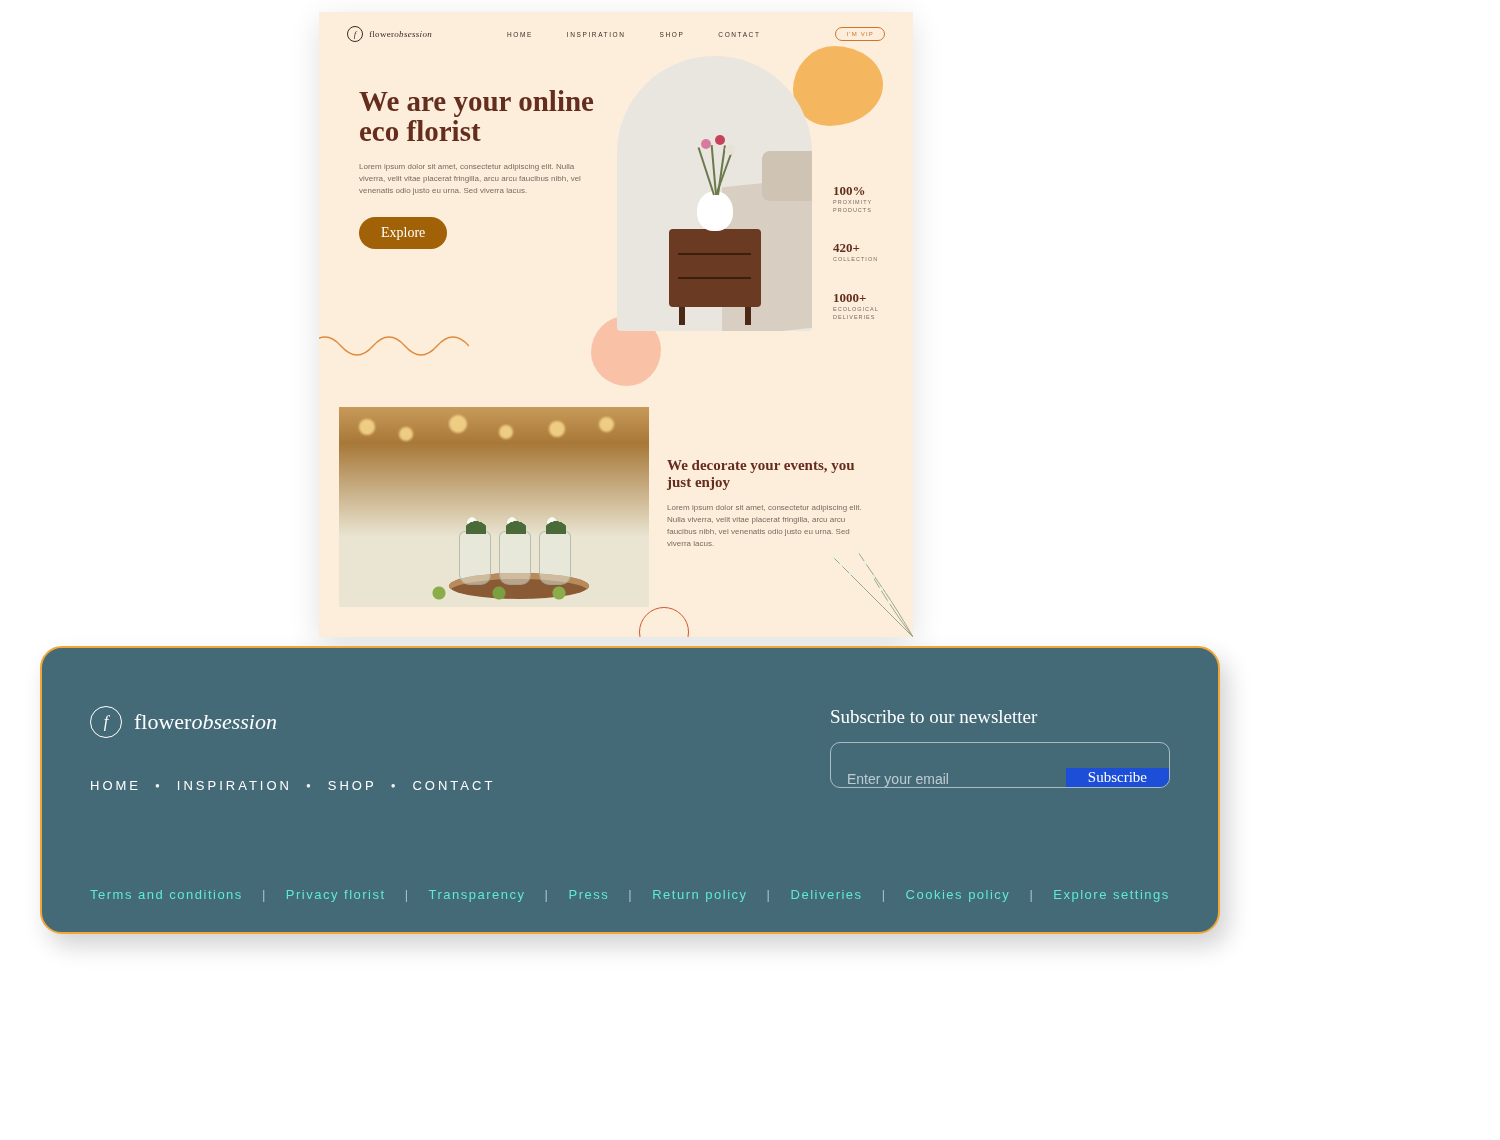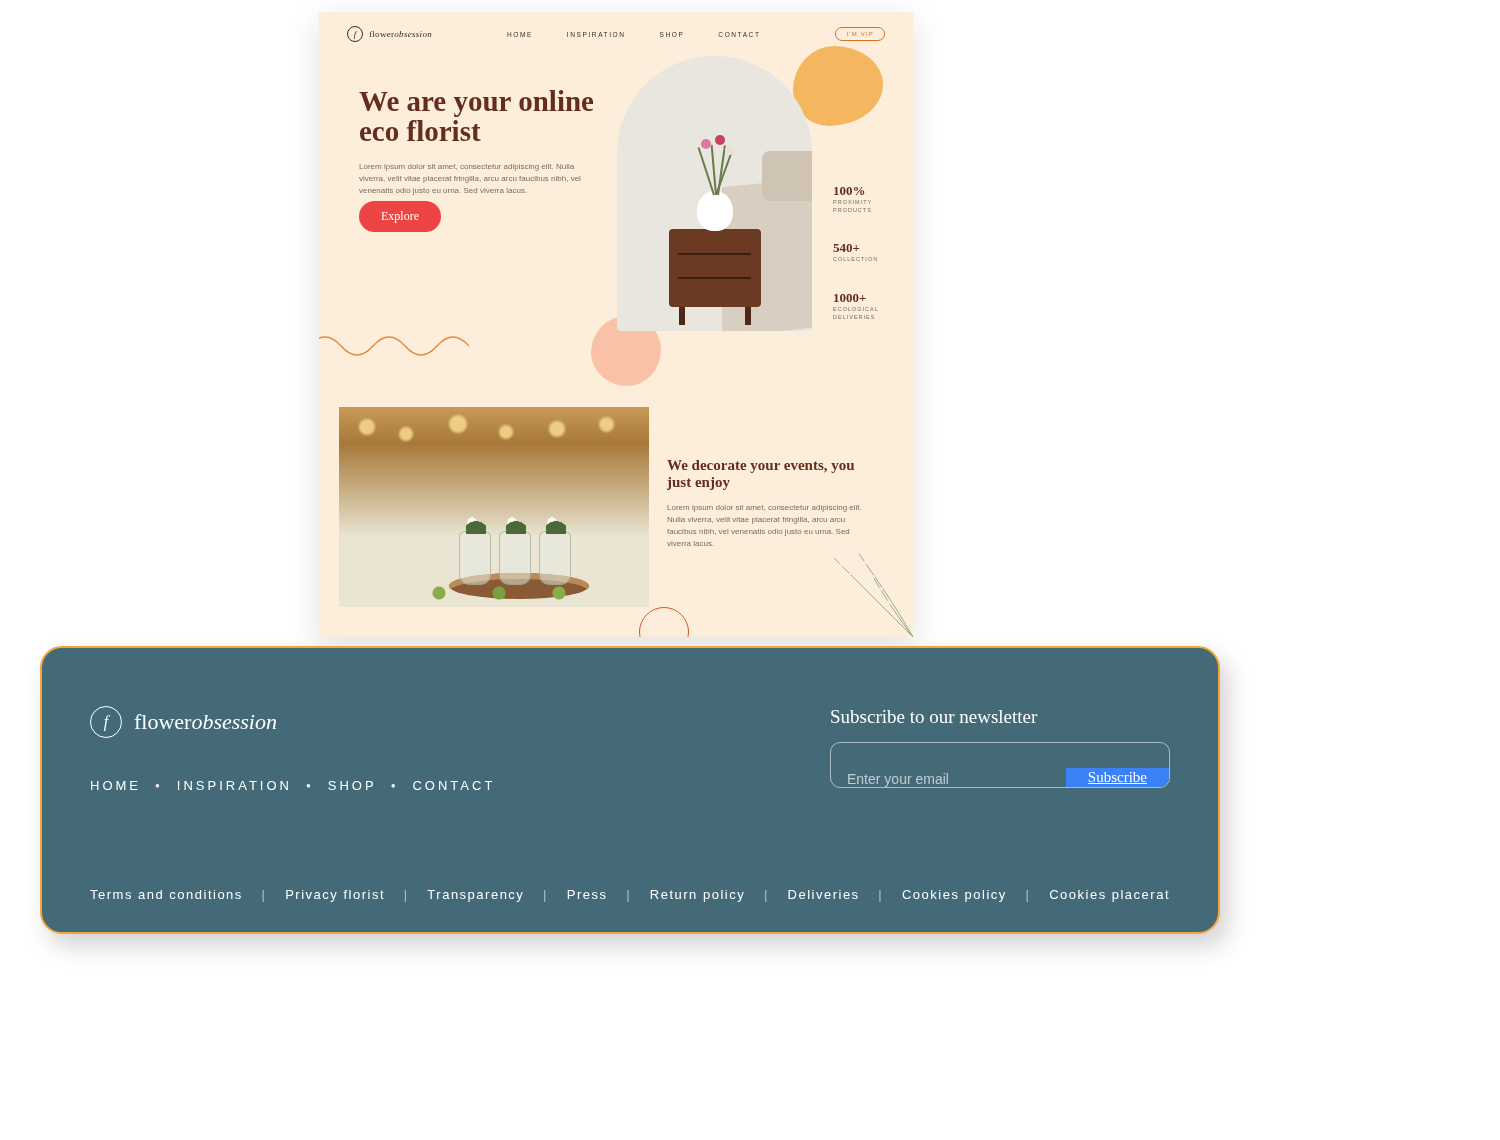--- a/index.html
+++ b/index.html
@@ -80,26 +80,26 @@
 }
 .hero-body {
   font-family: Arial, sans-serif;
   font-size:8px;
   color:#7a6a60;
   line-height:1.5;
   max-width:230px;
   margin-top:14px;
 }
 .explore-btn {
-  margin-top:4px;
-  background:#ef4444;
+  margin-top:20px;
+  background:#a16207;
   color:#fff;
   border:none;
   font-family: Georgia, serif;
-  font-size:12px;
+  font-size:14px;
   padding:8px 22px;
   border-radius:16px;
   cursor:pointer;
 }
 
 
 .blob-orange {
   position:absolute;
   top:-10px; right:30px;
   width:90px; height:80px;
@@ -306,37 +306,36 @@
   height:46px;
   align-items:flex-end;
 }
 .newsletter-form input{
   flex:1; background:transparent; border:none; outline:none;
   color:#fff; padding:0 16px;
   font-family: Arial, sans-serif; font-size:14px;
 }
 .newsletter-form input::placeholder{ color:rgba(255,255,255,.65);}
 .newsletter-form button{
-  background:#3b82f6; border:none; color:#fff;
+  background:#1d4ed8; border:none; color:#fff;
   padding:1px 22px; font-family: Georgia, serif; font-size:15px;
   cursor:pointer;
-  text-decoration:underline;
 }
 
 .legal-row{
   position:absolute;
   left:48px; right:48px; bottom:30px;
   display:flex; align-items:center;
   gap:18px;
   font-family: Arial, sans-serif;
   font-size:13px; letter-spacing:1.5px;
   flex-wrap: nowrap;
   justify-content: space-between;
 }
-.legal-row a{ color:#ffffff; text-decoration:none; white-space:nowrap;}
+.legal-row a{ color:#5eead4; text-decoration:none; white-space:nowrap;}
 .legal-row .sep{ opacity:.55;}
 </style>
 </head>
 <body>
 
 <div class="landing">
 
   <div class="landing-header">
     <div class="logo-small">
       <span class="logo-mark">f</span>
@@ -382,21 +381,21 @@
           <b></b>
         </div>
     </div>
 
     <div class="stats">
       <div>
         <div class="stat-num">100%</div>
         <div class="stat-lbl">PROXIMITY PRODUCTS</div>
       </div>
       <div>
-        <div class="stat-num">540+</div>
+        <div class="stat-num">420+</div>
         <div class="stat-lbl">COLLECTION</div>
       </div>
       <div>
         <div class="stat-num">1000+</div>
         <div class="stat-lbl">ECOLOGICAL DELIVERIES</div>
       </div>
     </div>
   </div>
 
   <div class="events">
@@ -475,15 +474,15 @@
     <a href="#">Transparency</a>
       <span class="sep">|</span>
     <a href="#">Press</a>
       <span class="sep">|</span>
     <a href="#">Return policy</a>
       <span class="sep">|</span>
     <a href="#">Deliveries</a>
       <span class="sep">|</span>
     <a href="#">Cookies policy</a>
       <span class="sep">|</span>
-    <a href="#">Cookies placerat</a>
+    <a href="#">Explore settings</a>
   </div>
 </div>
 
 </body></html>

